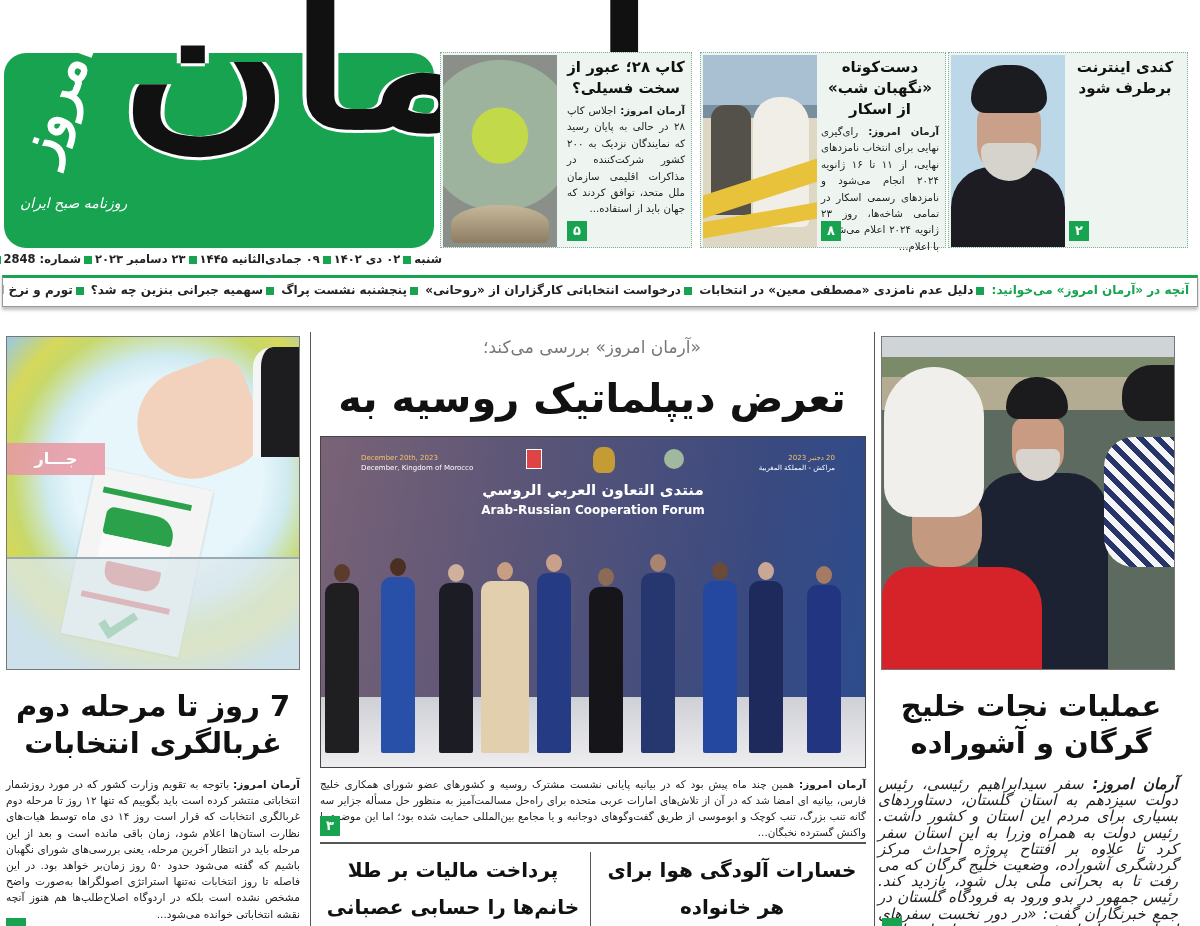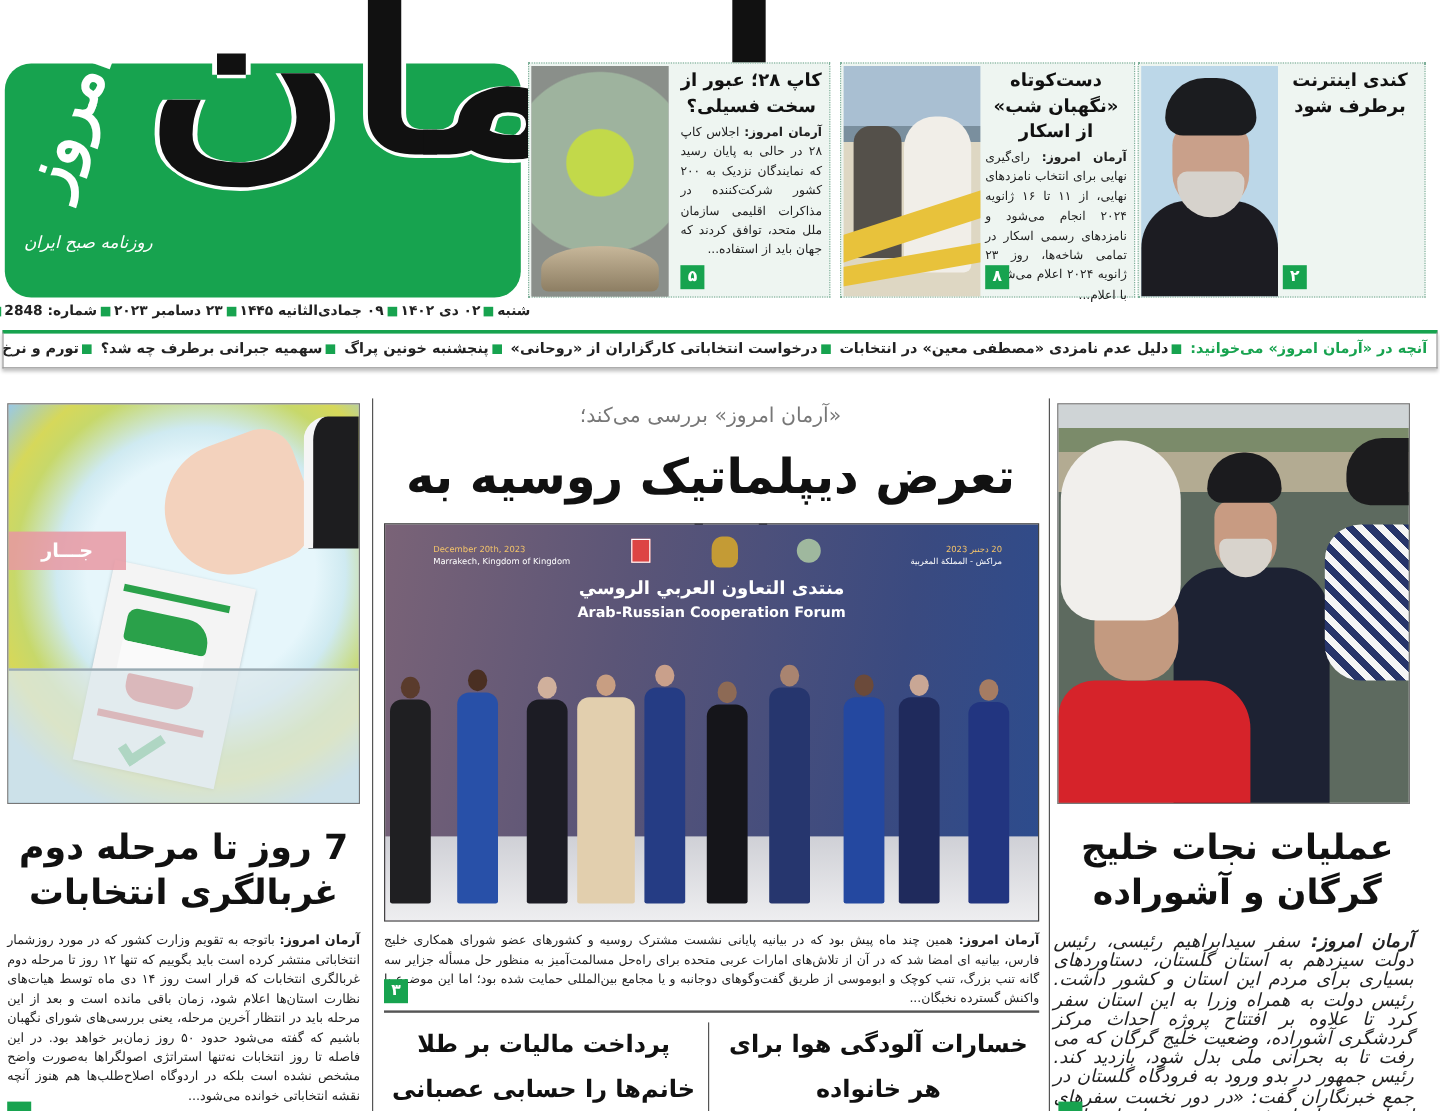--- a/index.html
+++ b/index.html
@@ -165,22 +165,22 @@
       <div class="face"></div>
       <div class="beard"></div>
       <div class="turban"></div>
   </div>
 </div>
 
 <div class="ticker">
   <span class="lead">آنچه در «آرمان امروز» می‌خوانید:</span>
   <span class="sq"></span><span>دلیل عدم نامزدی «مصطفی معین» در انتخابات</span>
   <span class="sq"></span><span>درخواست انتخاباتی کارگزاران از «روحانی»</span>
-  <span class="sq"></span><span>پنجشنبه خونین پراگ</span>
-  <span class="sq"></span><span>سهمیه جبرانی برطرف چه شد؟</span>
+  <span class="sq"></span><span>پنجشنبه نشست پراگ</span>
+  <span class="sq"></span><span>سهمیه جبرانی بنزین چه شد؟</span>
   <span class="sq"></span><span>تورم و نرخ ارز در ایران کنترل شدا و...</span>
 </div>
 
 <div class="col-rule" style="left:310px;top:332px;height:594px;"></div>
 <div class="col-rule" style="left:874px;top:332px;height:594px;"></div>
 <div class="col-rule" style="left:590px;top:852px;height:74px;"></div>
 
 <div class="left-img">
   <div class="ballot">
     <div class="g"></div>
@@ -196,21 +196,21 @@
   <div class="jar-label">جـــار</div>
 </div>
 <div class="left-head">7 روز تا مرحله دوم غربالگری انتخابات</div>
 <div class="left-text"><b>آرمان امروز:</b> <span>باتوجه به تقویم وزارت کشور که در مورد روزشمار انتخاباتی منتشر کرده است باید بگوییم که تنها ۱۲ روز تا مرحله دوم غربالگری انتخابات که قرار است روز ۱۴ دی ماه توسط هیات‌های نظارت استان‌ها اعلام شود، زمان باقی مانده است و بعد از این مرحله باید در انتظار آخرین مرحله، یعنی بررسی‌های شورای نگهبان باشیم که گفته می‌شود حدود ۵۰ روز زمان‌بر خواهد بود. در این فاصله تا روز انتخابات نه‌تنها استراتژی اصولگراها به‌صورت واضح مشخص نشده است بلکه در اردوگاه اصلاح‌طلب‌ها هم هنوز آنچه نقشه انتخاباتی خوانده می‌شود...</span></div>
 <div class="left-badge"></div>
 
 <div class="kicker">«آرمان امروز» بررسی می‌کند؛</div>
 <div class="main-head">تعرض دیپلماتیک روسیه به ایران</div>
 <div class="main-photo">
   <div class="date-en">December 20th, 2023</div>
-  <div class="place-en">Marrakech, Kingdom of Kingdom</div>
+  <div class="place-en">December, Kingdom of Morocco</div>
   <div class="date-ar">20 دجنبر 2023</div>
   <div class="place-ar">مراكش - المملكة المغربية</div>
   <div class="flag-ru"></div>
   <div class="emblem-ma"></div>
   <div class="emblem-al"></div>
   <div class="forum-ar">منتدى التعاون العربي الروسي</div>
   <div class="forum-en">Arab-Russian Cooperation Forum</div>
   <div class="floor"></div>
   <div class="people">
     <div class="person" style="left:4px;">

